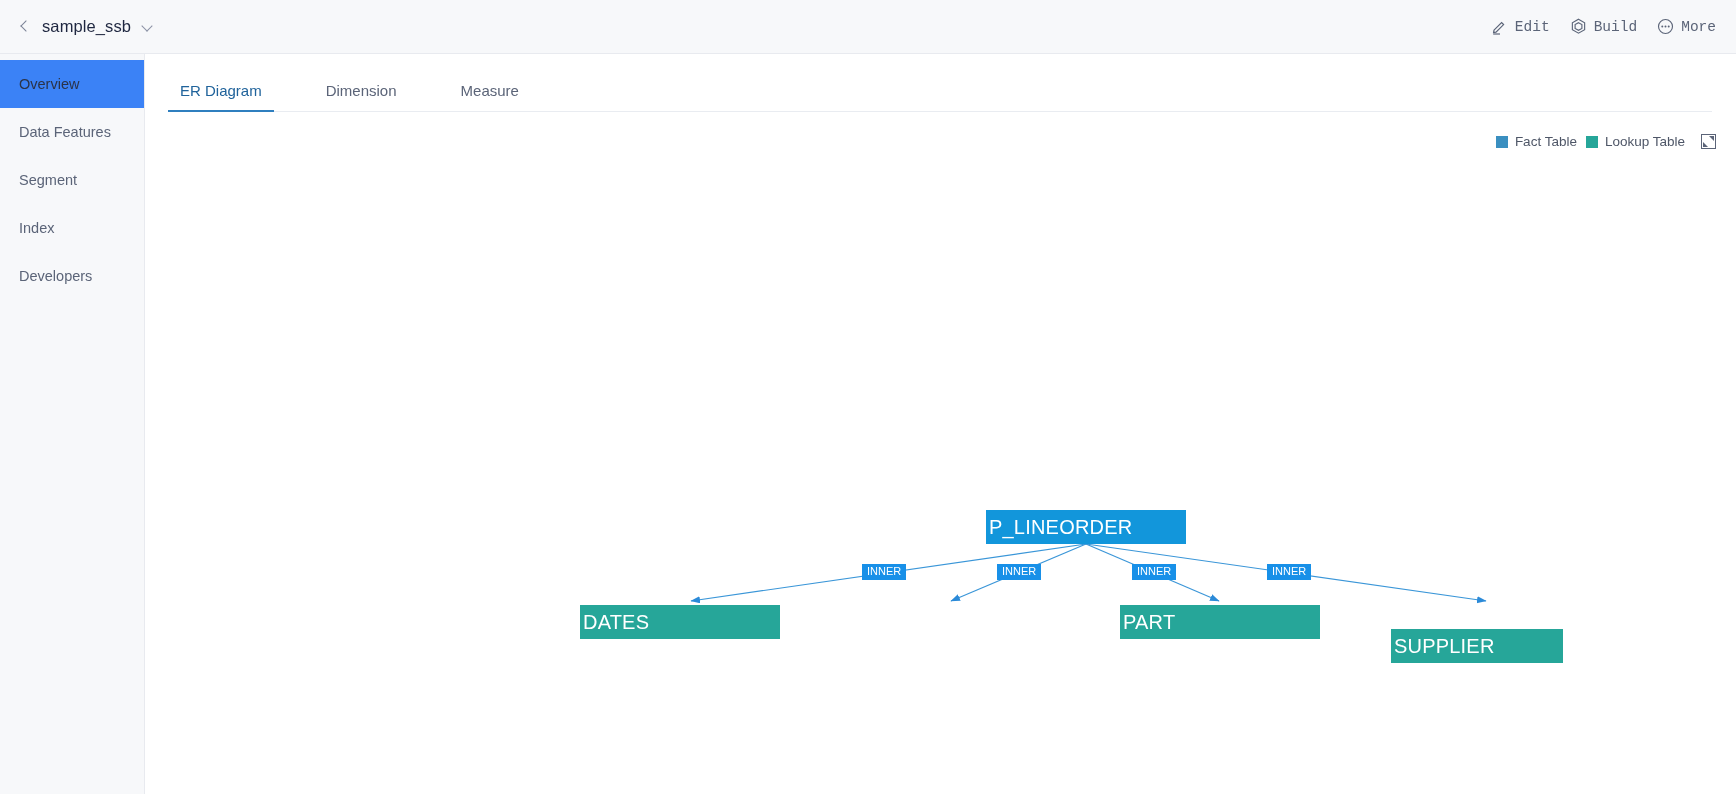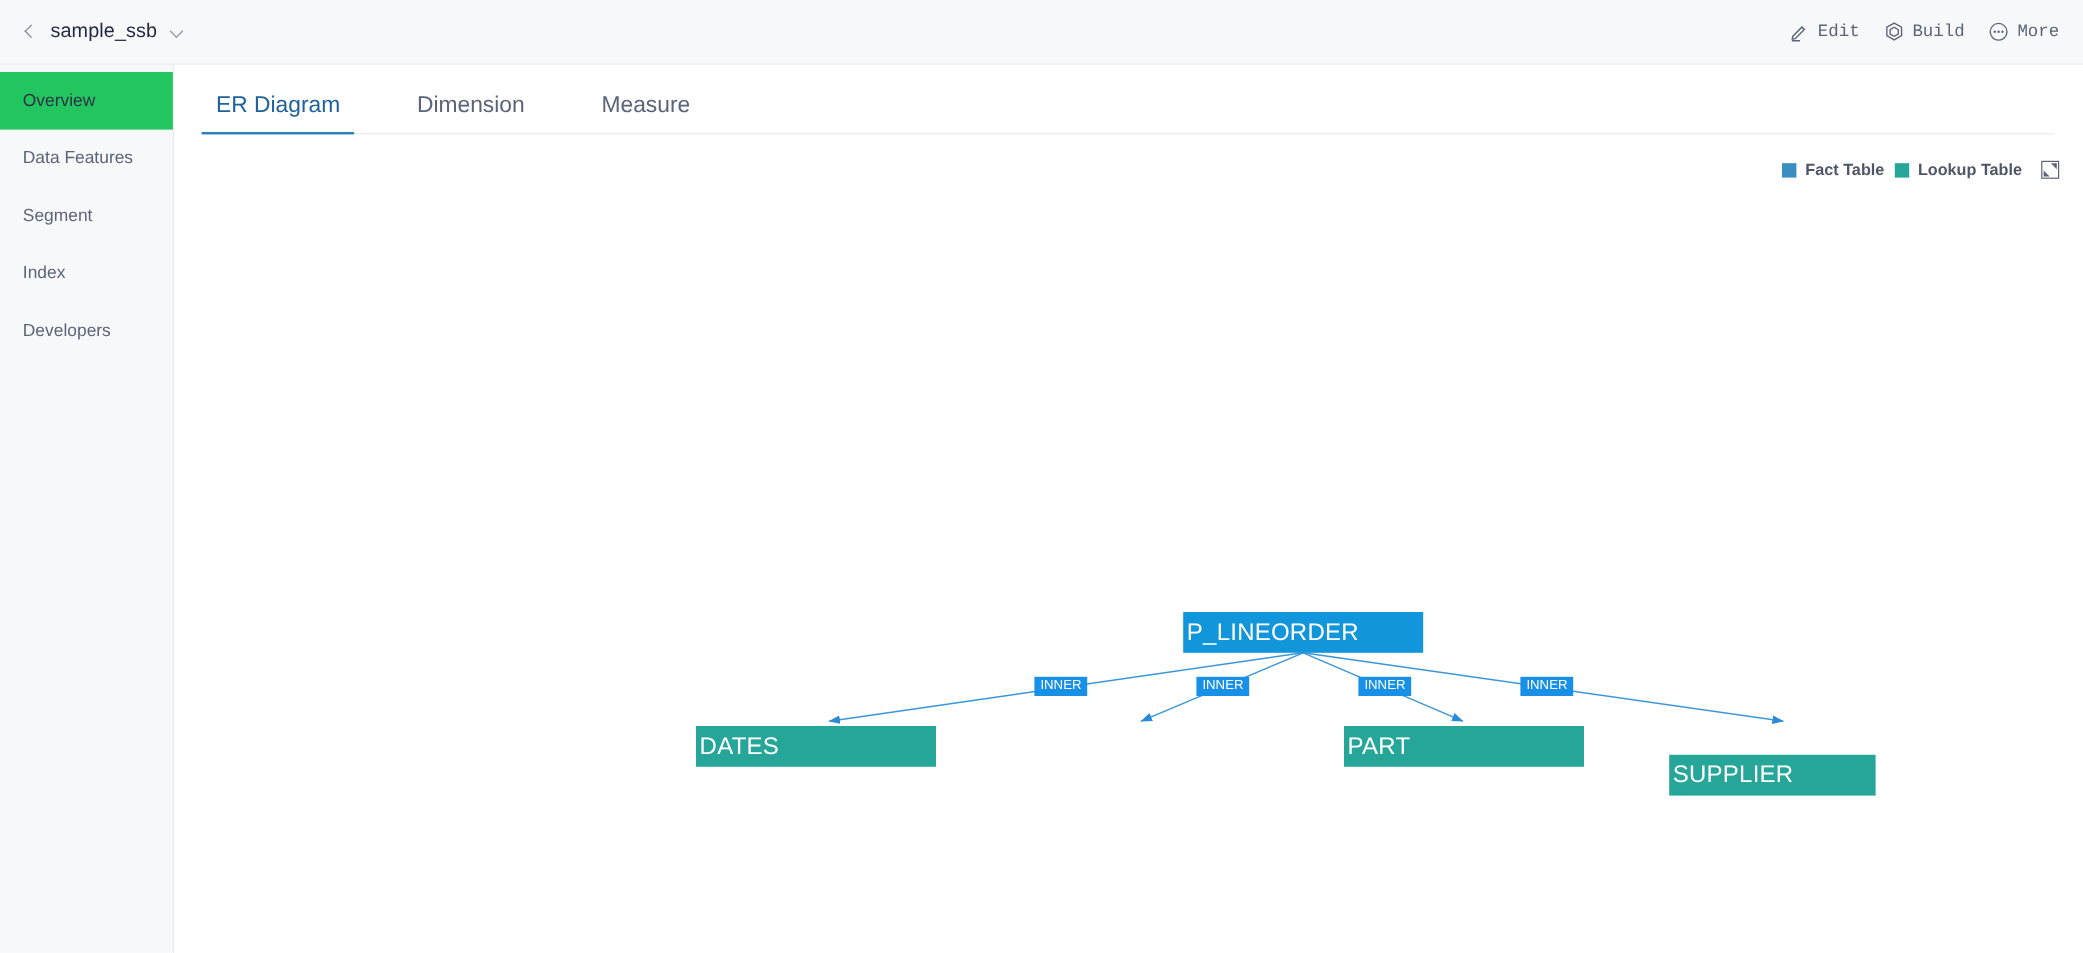--- a/index.html
+++ b/index.html
@@ -53,50 +53,50 @@
   
   .sidebar {
     position: absolute; left: 0; top: 54px; width: 145px; height: 740px;
     background: #f7f8fa; border-right: 1px solid #e8eaef;
     padding-top: 6px;
   }
   .side-item {
     height: 48px; display: flex; align-items: center;
     padding-left: 19px; font-size: 14.5px; color: #5b6478; cursor: pointer;
   }
-  .side-item.active { background: #22c55e; color: #2b3348; }
+  .side-item.active { background: #3b82f6; color: #2b3348; }
 
   
   .main {
     position: absolute; left: 146px; top: 54px;
     width: 1590px; height: 740px; background: #ffffff;
   }
   .tabbar {
     position: absolute; left: 22px; top: 18px; width: 1544px; height: 40px;
     border-bottom: 1px solid #e9ecf1;
     display: flex; align-items: flex-end; gap: 0;
   }
   .tab {
-    font-size: 19px; color: #5b6478; padding: 0 12px 12px 12px;
+    font-size: 15px; color: #5b6478; padding: 0 12px 12px 12px;
     margin-right: 40px; cursor: pointer; position: relative;
   }
   .tab.active { color: #20639b; }
   .tab.active::after {
     content: ""; position: absolute; left: 0; right: 0; bottom: -1px;
     height: 2.5px; background: #2f7fbf;
   }
 
   
   .legend {
     position: absolute; right: 20px; top: 80px;
     display: flex; align-items: center; gap: 9px;
     font-size: 13.5px; color: #4e5costa;
   }
   .legend { color: #4e5667; }
-  .legend .lg-item { display: flex; align-items: center; gap: 7px; font-weight: bold; }
+  .legend .lg-item { display: flex; align-items: center; gap: 7px; }
   .swatch { width: 12px; height: 12px; display: inline-block; }
   .expand-icon {
     width: 15px; height: 15px; margin-left: 7px; cursor: pointer;
     position: relative; border: 1.4px solid #5b6478;
   }
   .expand-icon::before, .expand-icon::after {
     content: ""; position: absolute; width: 0; height: 0;
     border-style: solid;
   }
   .expand-icon::before {

